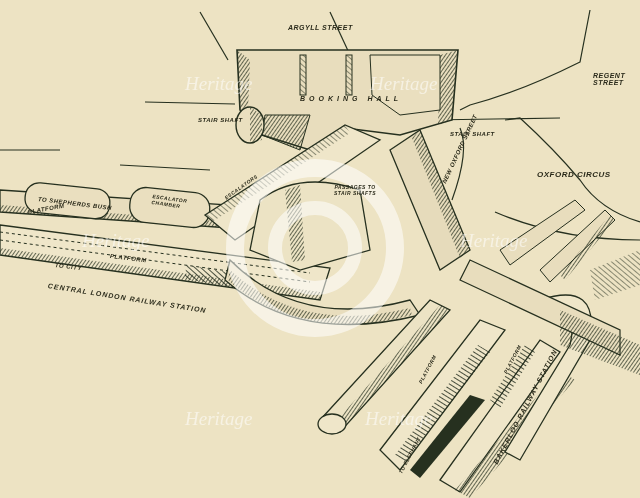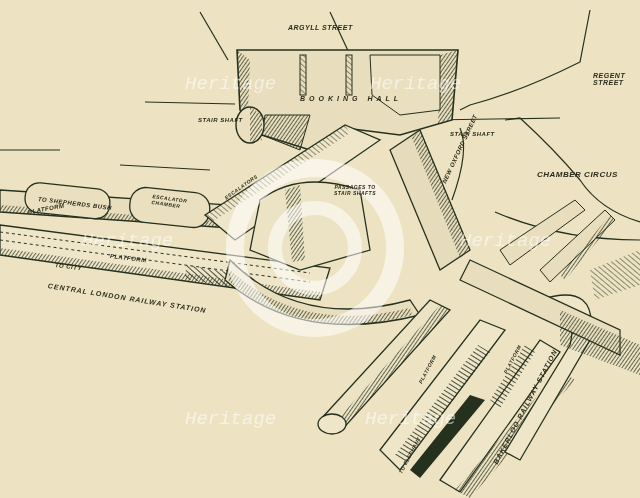--- a/index.html
+++ b/index.html
@@ -1,19 +1,19 @@
 <!DOCTYPE html>
 <html><head>
 <meta charset="utf-8">
 <style>
   html, body { margin:0; padding:0; }
   body { width:640px; height:498px; background:#ede3c3; overflow:hidden; position:relative; font-family:"Liberation Sans", sans-serif; }
   #stage { position:absolute; left:0; top:0; width:640px; height:498px; }
   .lbl { position:absolute; font-family:"Liberation Sans", sans-serif; font-size:7px; font-style:italic; font-weight:bold; color:#2a2a1a; letter-spacing:0.5px; white-space:nowrap; transform-origin:left center; }
-  .wm { position:absolute; font-family:Liberation Mono, monospace; font-style:italic; font-size:19px; color:rgba(255,255,255,0.55); white-space:nowrap; }
+  .wm { position:absolute; font-family:Liberation Serif, serif; font-style:italic; font-size:19px; color:rgba(255,255,255,0.55); white-space:nowrap; }
 </style>
 </head>
 <body>
 
 <svg id="stage" viewBox="0 0 640 498" xmlns="http://www.w3.org/2000/svg">
   <defs>
     <pattern id="hatch" width="3" height="3" patternUnits="userSpaceOnUse" patternTransform="rotate(35)">
       <line x1="0" y1="0" x2="0" y2="3" stroke="#26301f" stroke-width="1.4"></line>
     </pattern>
     <pattern id="hatch2" width="4" height="4" patternUnits="userSpaceOnUse" patternTransform="rotate(-50)">
@@ -99,21 +99,21 @@
     <circle cx="315" cy="248" r="40" stroke-width="14"></circle>
   </g>
 </svg>
 
 <div class="lbl" style="left:288px;top:24px;">ARGYLL STREET</div>
 <div class="lbl" style="left:593px;top:72px;width:40px;white-space:normal;">REGENT STREET</div>
 <div class="lbl" style="left:300px;top:95px;letter-spacing:4px;">BOOKING HALL</div>
 <div class="lbl" style="left:198px;top:117px;font-size:6px;">STAIR SHAFT</div>
 <div class="lbl" style="left:450px;top:131px;font-size:6px;">STAIR SHAFT</div>
 <div class="lbl" style="left:444px;top:180px;transform:rotate(-65deg);font-size:6px;">NEW OXFORD STREET</div>
-<div class="lbl" style="left:537px;top:170px;font-size:8px;">CHAMBER CIRCUS</div>
+<div class="lbl" style="left:537px;top:170px;font-size:8px;">OXFORD CIRCUS</div>
 <div class="lbl" style="left:38px;top:196px;transform:rotate(7deg);font-size:6px;">TO SHEPHERDS BUSH</div>
 <div class="lbl" style="left:28px;top:209px;transform:rotate(-10deg);font-size:6px;">PLATFORM</div>
 <div class="lbl" style="left:152px;top:193px;transform:rotate(8deg);font-size:5px;width:40px;white-space:normal;">ESCALATOR CHAMBER</div>
 <div class="lbl" style="left:225px;top:195px;transform:rotate(-35deg);font-size:5px;">ESCALATORS</div>
 <div class="lbl" style="left:110px;top:253px;transform:rotate(7deg);font-size:6px;">PLATFORM</div>
 <div class="lbl" style="left:55px;top:262px;transform:rotate(7deg);font-size:6px;">TO CITY</div>
 <div class="lbl" style="left:330px;top:184px;font-size:5px;width:50px;white-space:normal;text-align:center;">PASSAGES TO STAIR SHAFTS</div>
 <div class="lbl" style="left:48px;top:282px;transform:rotate(9deg);font-size:7px;letter-spacing:1px;">CENTRAL LONDON RAILWAY STATION</div>
 <div class="lbl" style="left:495px;top:460px;transform:rotate(-62deg);font-size:7px;letter-spacing:1px;">BAKERLOO RAILWAY STATION</div>
 <div class="lbl" style="left:420px;top:380px;transform:rotate(-62deg);font-size:5px;">PLATFORM</div>

